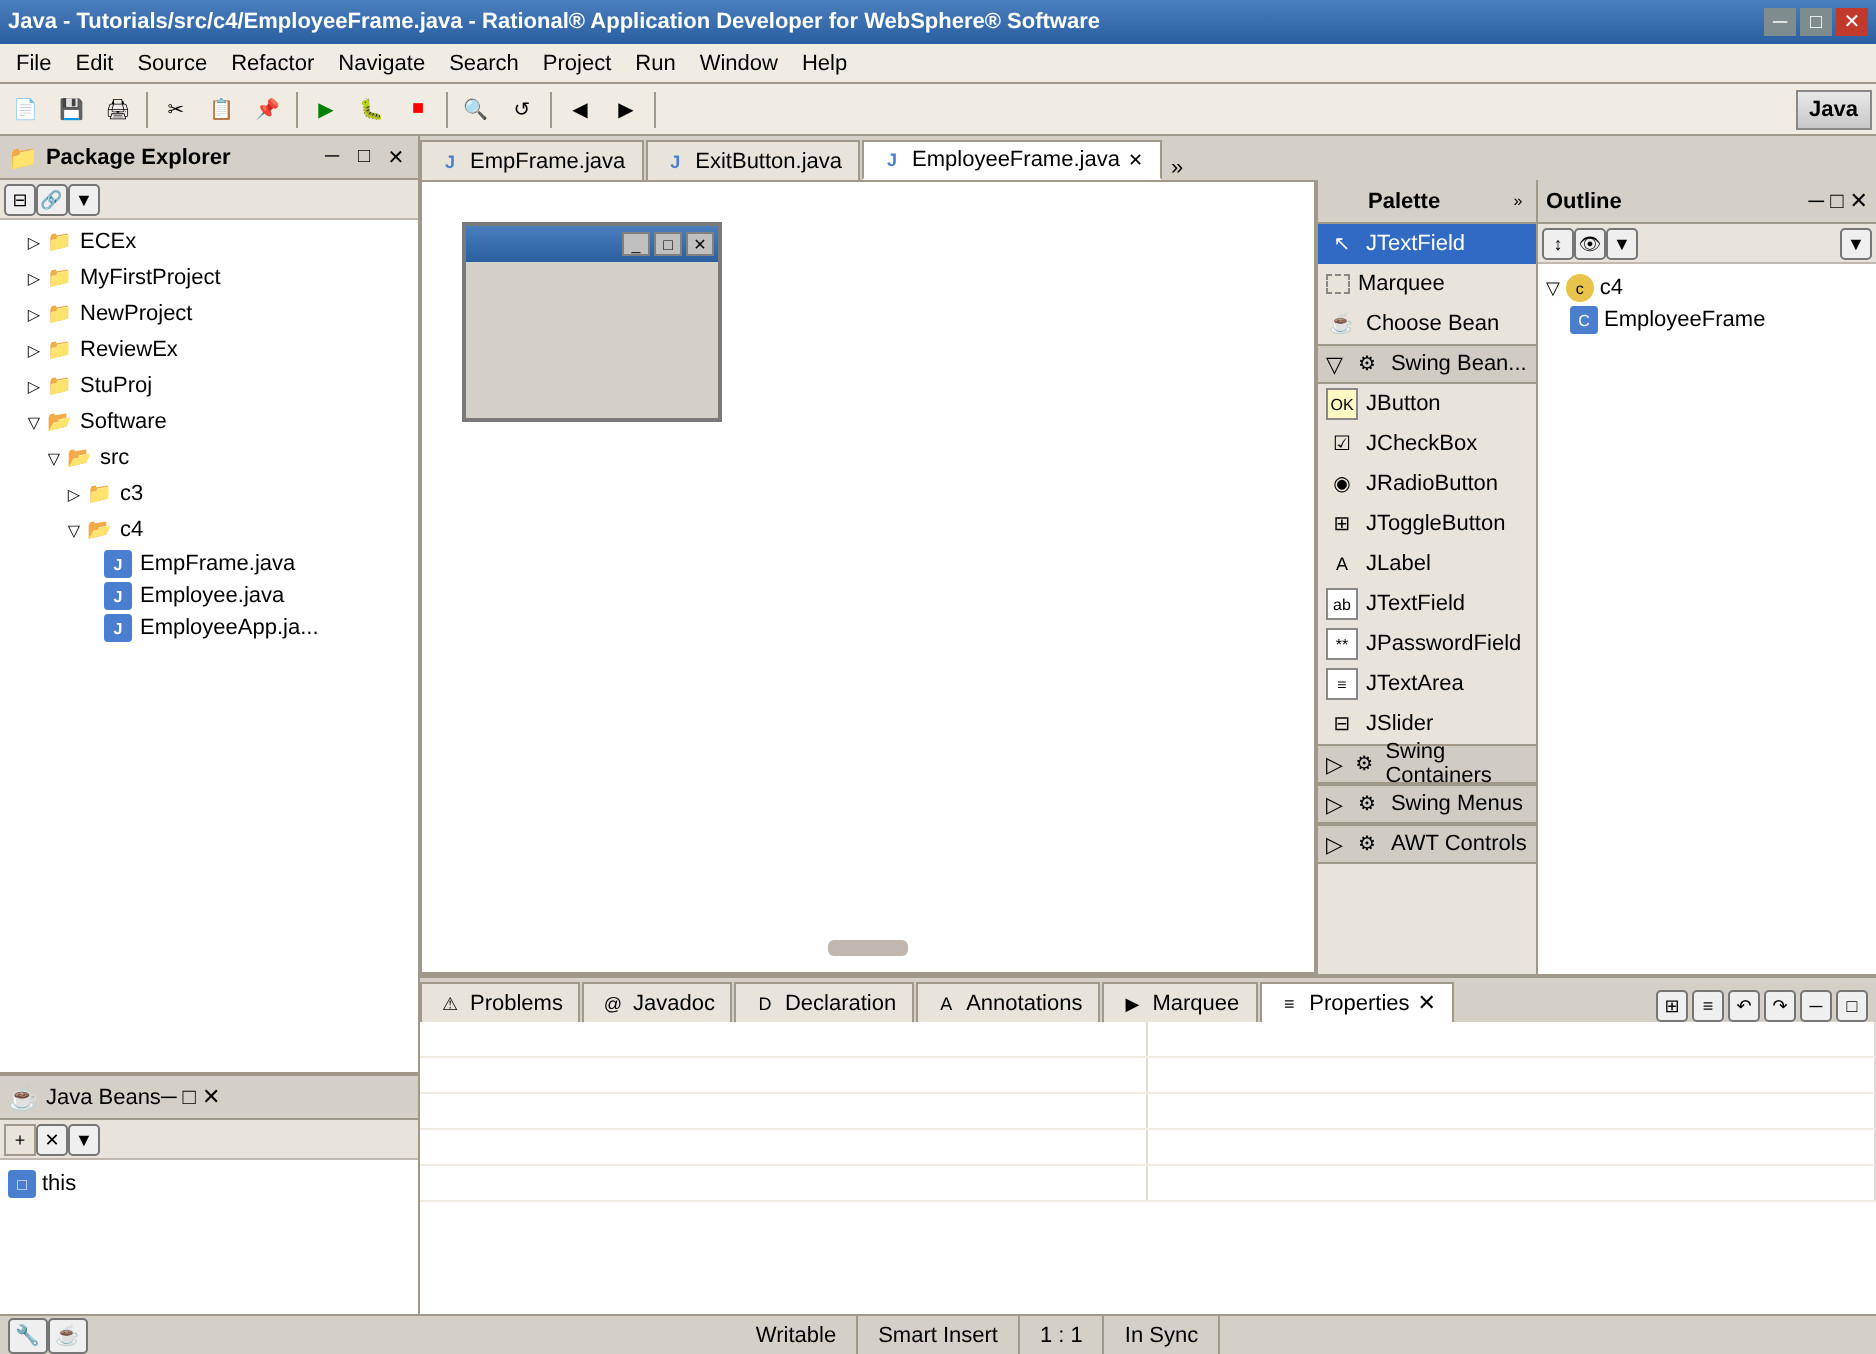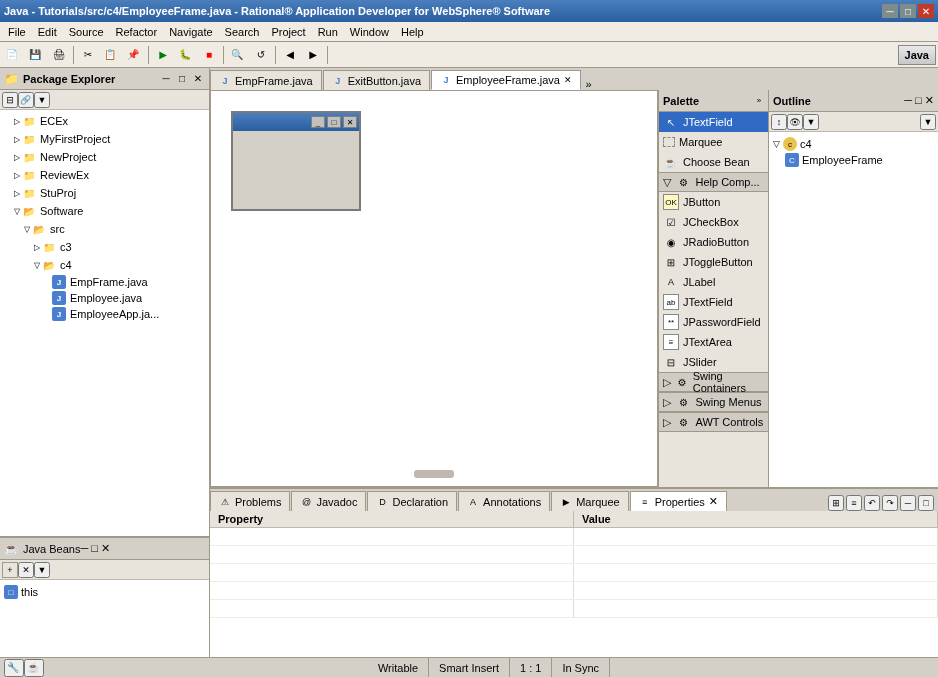--- a/index.html
+++ b/index.html
@@ -332,21 +332,21 @@
               <div class="frame-btn">✕</div>
             </div>
           </div>
 
           <div style="position:absolute; bottom:8px; left:50%; transform:translateX(-50%); width:40px; height:8px; background:#c0b8b0; border-radius:3px;"></div>
         </div>
       </div>
 
       <div id="palette-panel">
         <div id="palette-header">
-          <span style="font-size:11px; font-weight:bold; flex:1;">Palette</span>
+          <span style="font-size:11px; font-weight:bold; flex:1;margin-left:21px;">Palette</span>
           <span class="palette-expand">»</span>
         </div>
         <div class="palette-items">
 
           <div class="palette-item selected">
             <span class="palette-icon">↖</span>
             <span>JTextField</span>
           </div>
 
           <div class="palette-item">
@@ -355,21 +355,21 @@
           </div>
 
           <div class="palette-item">
             <span class="palette-icon">☕</span>
             <span>Choose Bean</span>
           </div>
 
           <div class="palette-section-header">
             <span>▽</span>
             <span class="palette-icon">⚙</span>
-            <span>Help Comp...</span>
+            <span>Swing Bean...</span>
           </div>
           <div class="palette-item">
             <span class="palette-icon" style="font-size:8px; background:#fef9c3; border:1px solid #888; padding:0 2px;">OK</span>
             <span>JButton</span>
           </div>
           <div class="palette-item">
             <span class="palette-icon">☑</span>
             <span>JCheckBox</span>
           </div>
           <div class="palette-item">
@@ -483,24 +483,20 @@
         <div class="bottom-toolbar">
           <button class="bottom-toolbar-btn">⊞</button>
           <button class="bottom-toolbar-btn">≡</button>
           <button class="bottom-toolbar-btn">↶</button>
           <button class="bottom-toolbar-btn">↷</button>
           <button class="bottom-toolbar-btn">─</button>
           <button class="bottom-toolbar-btn">□</button>
         </div>
       </div>
       <div id="bottom-content">
-        <div class="properties-header">
-          <div class="properties-col">Property</div>
-          <div class="properties-col">Value</div>
-        </div>
         <div class="properties-rows">
           <div class="prop-row">
             <div class="prop-cell"></div>
             <div class="prop-cell"></div>
           </div>
           <div class="prop-row">
             <div class="prop-cell"></div>
             <div class="prop-cell"></div>
           </div>
           <div class="prop-row">

